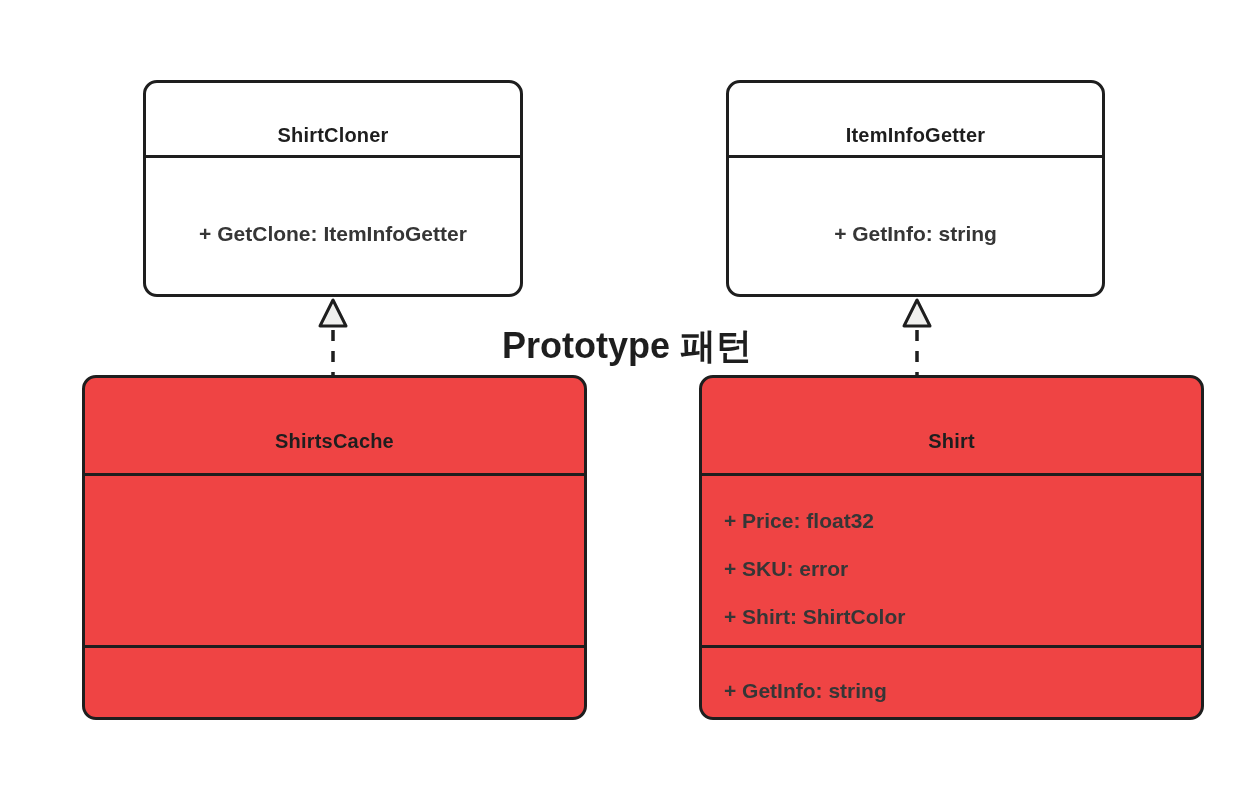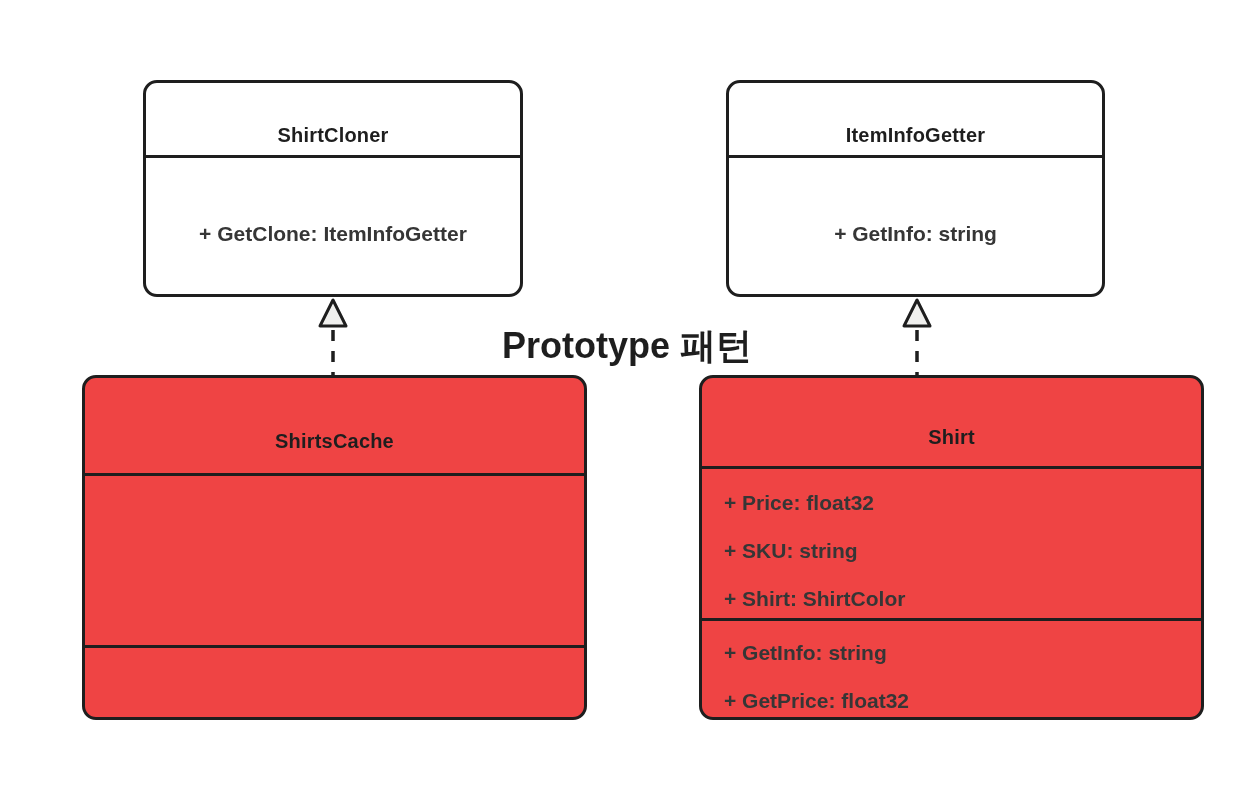--- a/index.html
+++ b/index.html
@@ -131,22 +131,21 @@
 
   <div class="uml-box cls yellow" id="box-shirtscache">
     <div class="uml-header">ShirtsCache</div>
     <div class="attrs-section"></div>
   </div>
 
   <div class="uml-box cls yellow" id="box-shirt">
     <div class="uml-header">Shirt</div>
     <div class="attrs-section">
       <div class="member-line">+ Price: float32</div>
-      <div class="member-line">+ SKU: string</div>
+      <div class="member-line">+ SKU: error</div>
       <div class="member-line">+ Shirt: ShirtColor</div>
     </div>
     <div class="methods-section">
       <div class="member-line">+ GetInfo: string</div>
-      <div class="member-line">+ GetPrice: float32</div>
     </div>
   </div>
 
 </div>
 
 </body></html>

